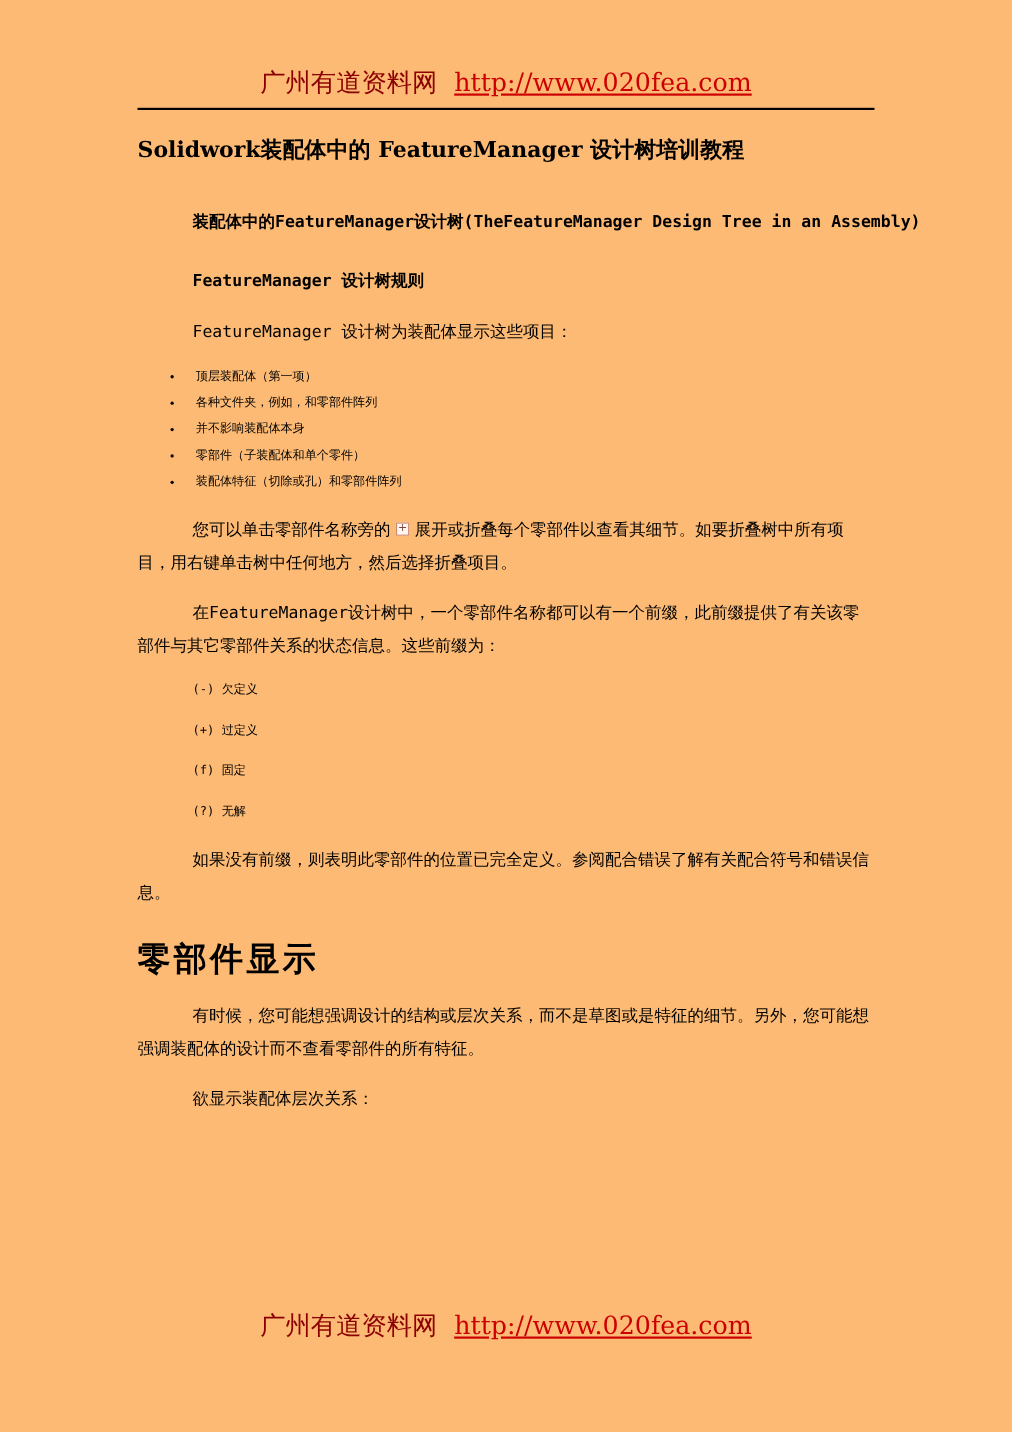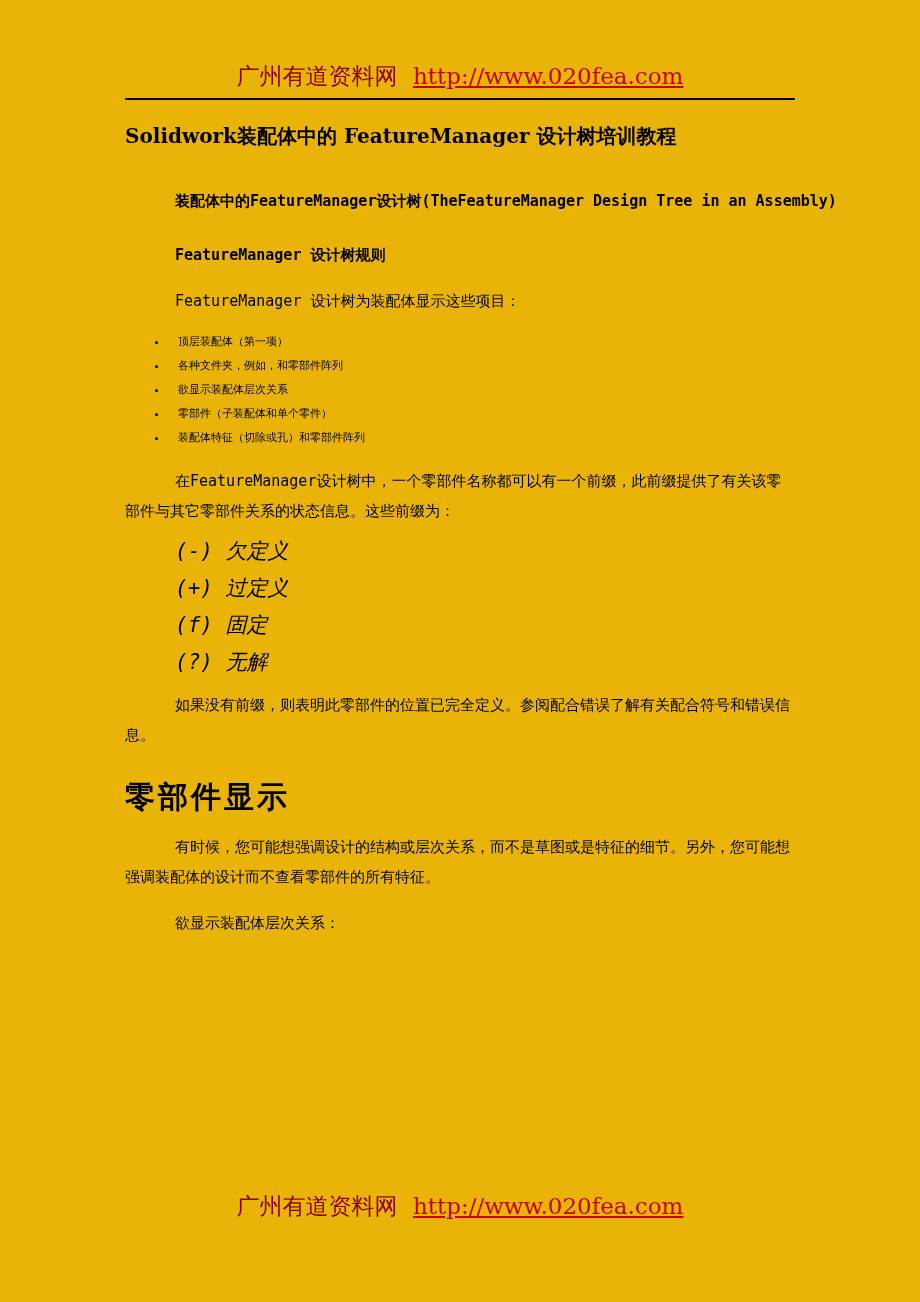--- a/index.html
+++ b/index.html
@@ -1,20 +1,20 @@
 <!DOCTYPE html>
 <html><head>
 <meta charset="utf-8">
 <style>
   * { margin: 0; padding: 0; box-sizing: border-box; }
   html, body { background: #ffffff; }
   body { width: 920px; height: 1302px; position: relative; margin: 0 auto;
          font-family: "DejaVu Sans Mono", "DejaVu Sans", monospace; color: #000; }
 
-  .page { position: relative; width: 920px; height: 1302px; background: #eab308; overflow: hidden; }
+  .page { position: relative; width: 920px; height: 1302px; background: #fdba74; overflow: hidden; }
 
   .site-banner { margin-top: 62px; text-align: center;
                  font-family: "DejaVu Serif", "Liberation Serif", serif;
                  font-size: 23px; line-height: 28px; }
   .site-banner .site-name { color: #8b0000; }
   .site-banner .site-url { color: #cc0000; text-decoration: underline; cursor: pointer; margin-left: 8px; }
 
   .header-rule { margin: 8px 125px 0 125px; border: none; border-top: 2px solid #000; height: 0; }
 
   .content { margin: 0 125px; width: 670px; }
@@ -24,21 +24,21 @@
                font-size: 20px; line-height: 28px; font-weight: bold; color: #000; }
 
   p.body-p { font-size: 15px; line-height: 30px; margin-top: 16px; text-indent: 50px; }
   p.bold-p { font-weight: bold; white-space: nowrap; overflow: visible; }
   p.sub1 { margin-top: 36px; }
   p.sub2 { margin-top: 24px; }
 
   ul.bullet-list { margin-top: 14px; padding-left: 43px; list-style: disc; }
   ul.bullet-list li { font-size: 11px; line-height: 24px; padding-left: 10px; }
 
-  p.prefix-line { font-size: 21px; line-height: 24px; margin-top: 13px; text-indent: 50px; font-style: italic; }
+  p.prefix-line { font-size: 11px; line-height: 24px; margin-top: 13px; text-indent: 50px; }
 
   .expand-icon { display: inline-block; width: 12px; height: 12px;
                  border: 1px solid #cf8a6b; background: #fdf6f2; vertical-align: middle;
                  margin: 0 5px; position: relative; top: -1px;
                  font-size: 10px; line-height: 10px; text-align: center; color: #7a4a3a;
                  text-indent: 0; font-family: "DejaVu Sans", sans-serif; }
 
   h2.section-heading { margin-top: 28px; font-family: "DejaVu Sans", "Liberation Sans", sans-serif;
                        font-size: 30px; line-height: 38px; font-weight: bold; letter-spacing: 3px; color: #000; }
 
@@ -62,25 +62,26 @@
 
     <p class="body-p bold-p sub1">装配体中的FeatureManager设计树(TheFeatureManager Design Tree in an Assembly)</p>
 
     <p class="body-p bold-p sub2">FeatureManager 设计树规则</p>
 
     <p class="body-p">FeatureManager 设计树为装配体显示这些项目：</p>
 
     <ul class="bullet-list">
       <li>顶层装配体（第一项）</li>
       <li>各种文件夹，例如，和零部件阵列</li>
-      <li>欲显示装配体层次关系</li>
+      <li>并不影响装配体本身</li>
       <li>零部件（子装配体和单个零件）</li>
       <li>装配体特征（切除或孔）和零部件阵列</li>
     </ul>
 
+    <p class="body-p"><span>您可以单击零部件名称旁的</span><span class="expand-icon">+</span><span>展开或折叠每个零部件以查看其细节。如要折叠树中所有项目，用右键单击树中任何地方，然后选择折叠项目。</span></p>
 
 
     <p class="body-p">在FeatureManager设计树中，一个零部件名称都可以有一个前缀，此前缀提供了有关该零部件与其它零部件关系的状态信息。这些前缀为：</p>
 
     <p class="prefix-line">(-) 欠定义</p>
     <p class="prefix-line">(+) 过定义</p>
     <p class="prefix-line">(f) 固定</p>
     <p class="prefix-line">(?) 无解</p>
 
     <p class="body-p">如果没有前缀，则表明此零部件的位置已完全定义。参阅配合错误了解有关配合符号和错误信息。</p>

